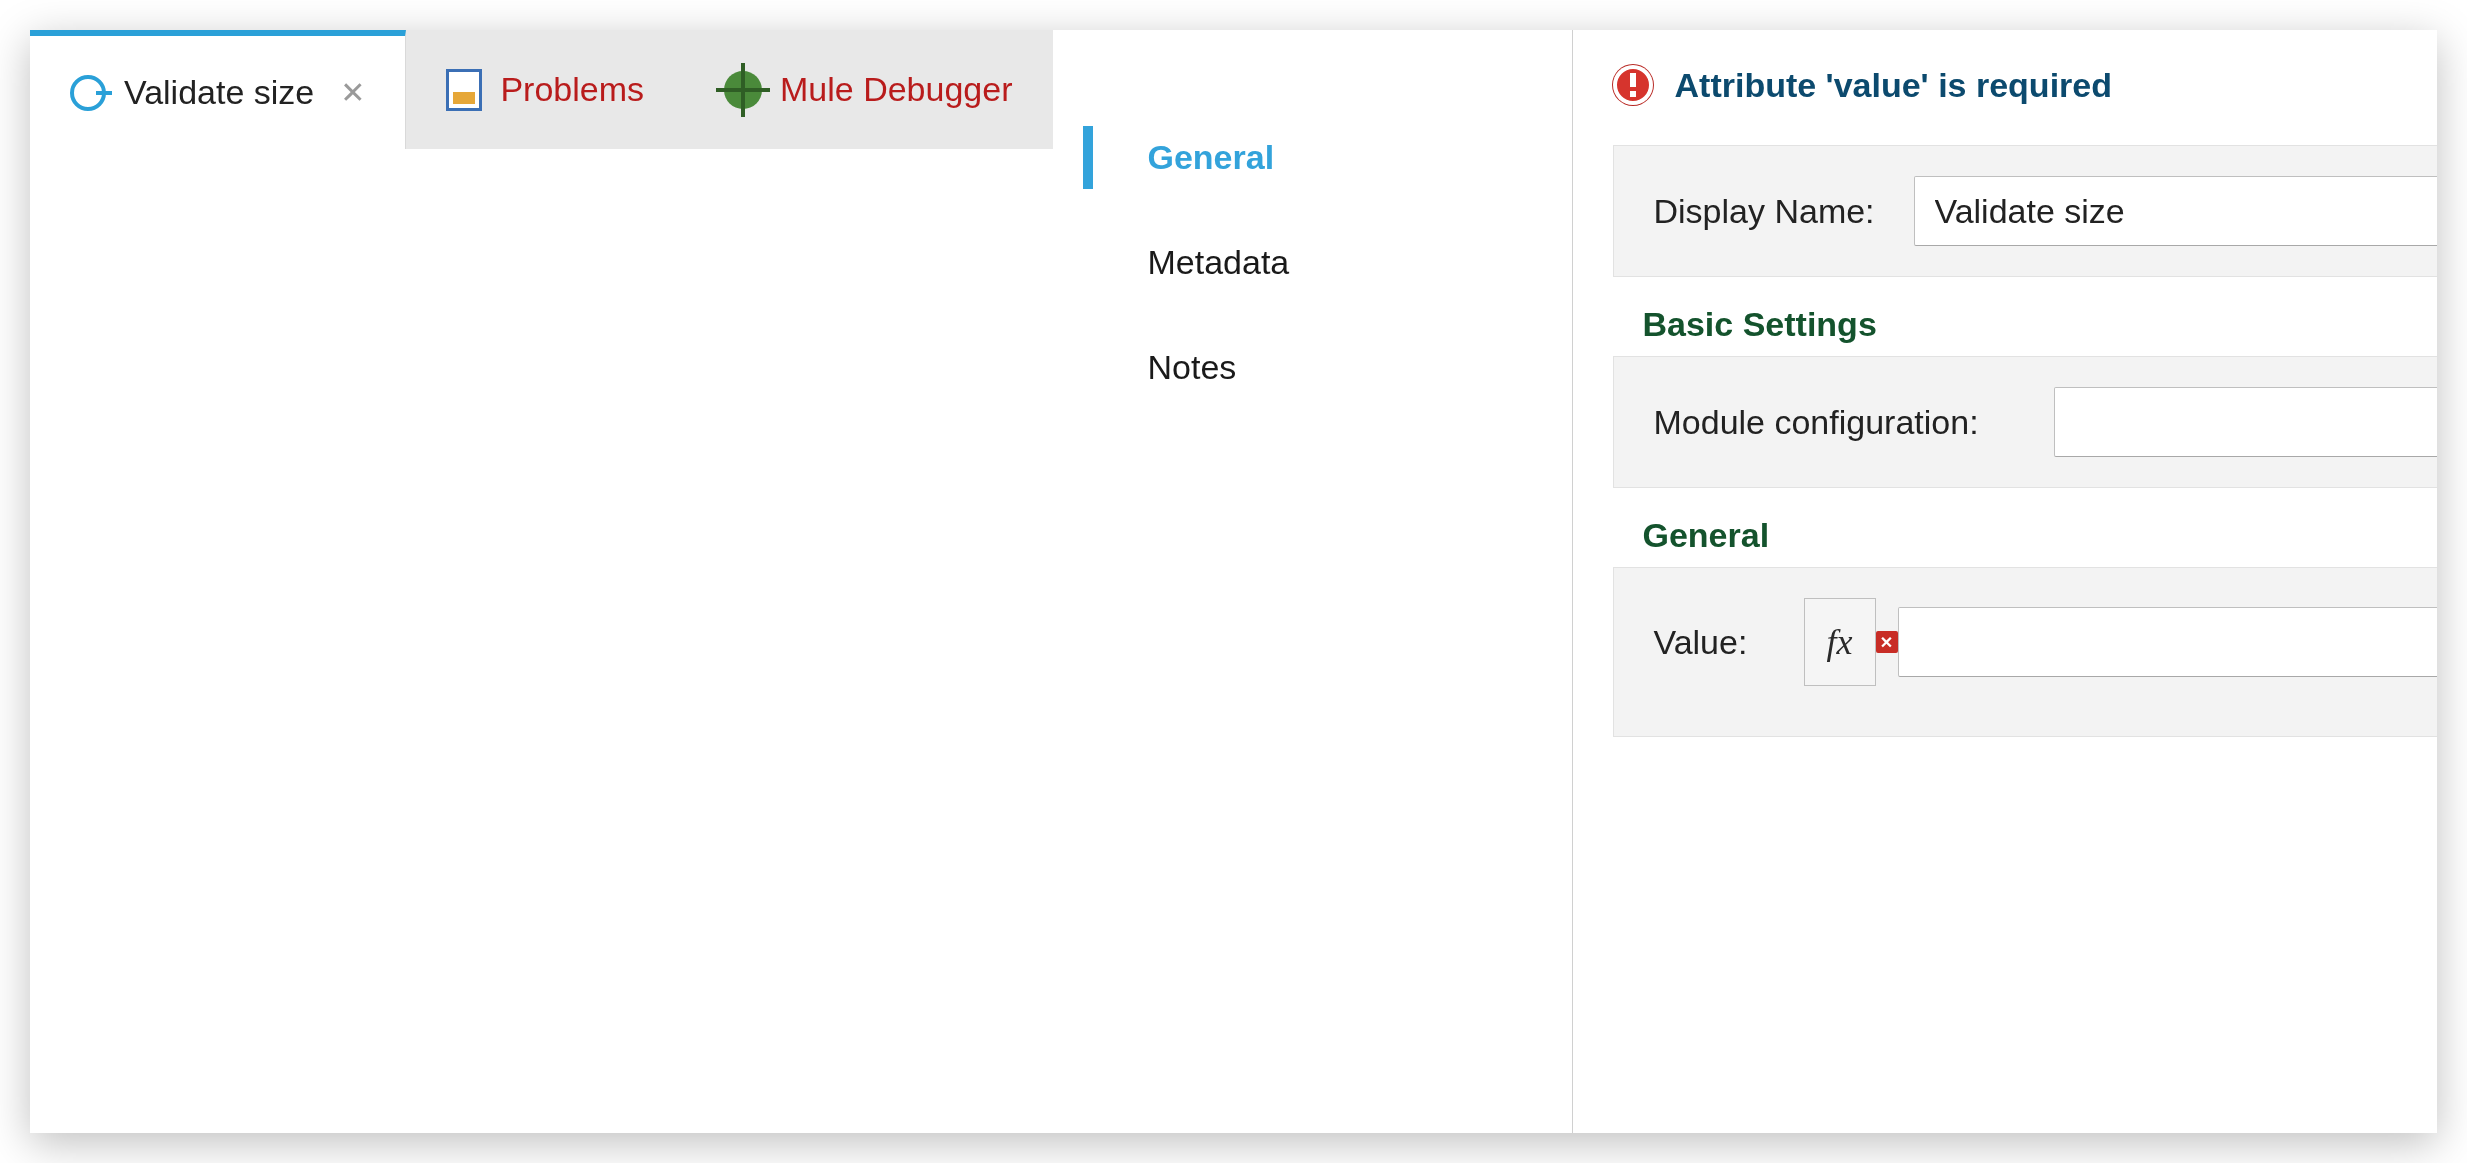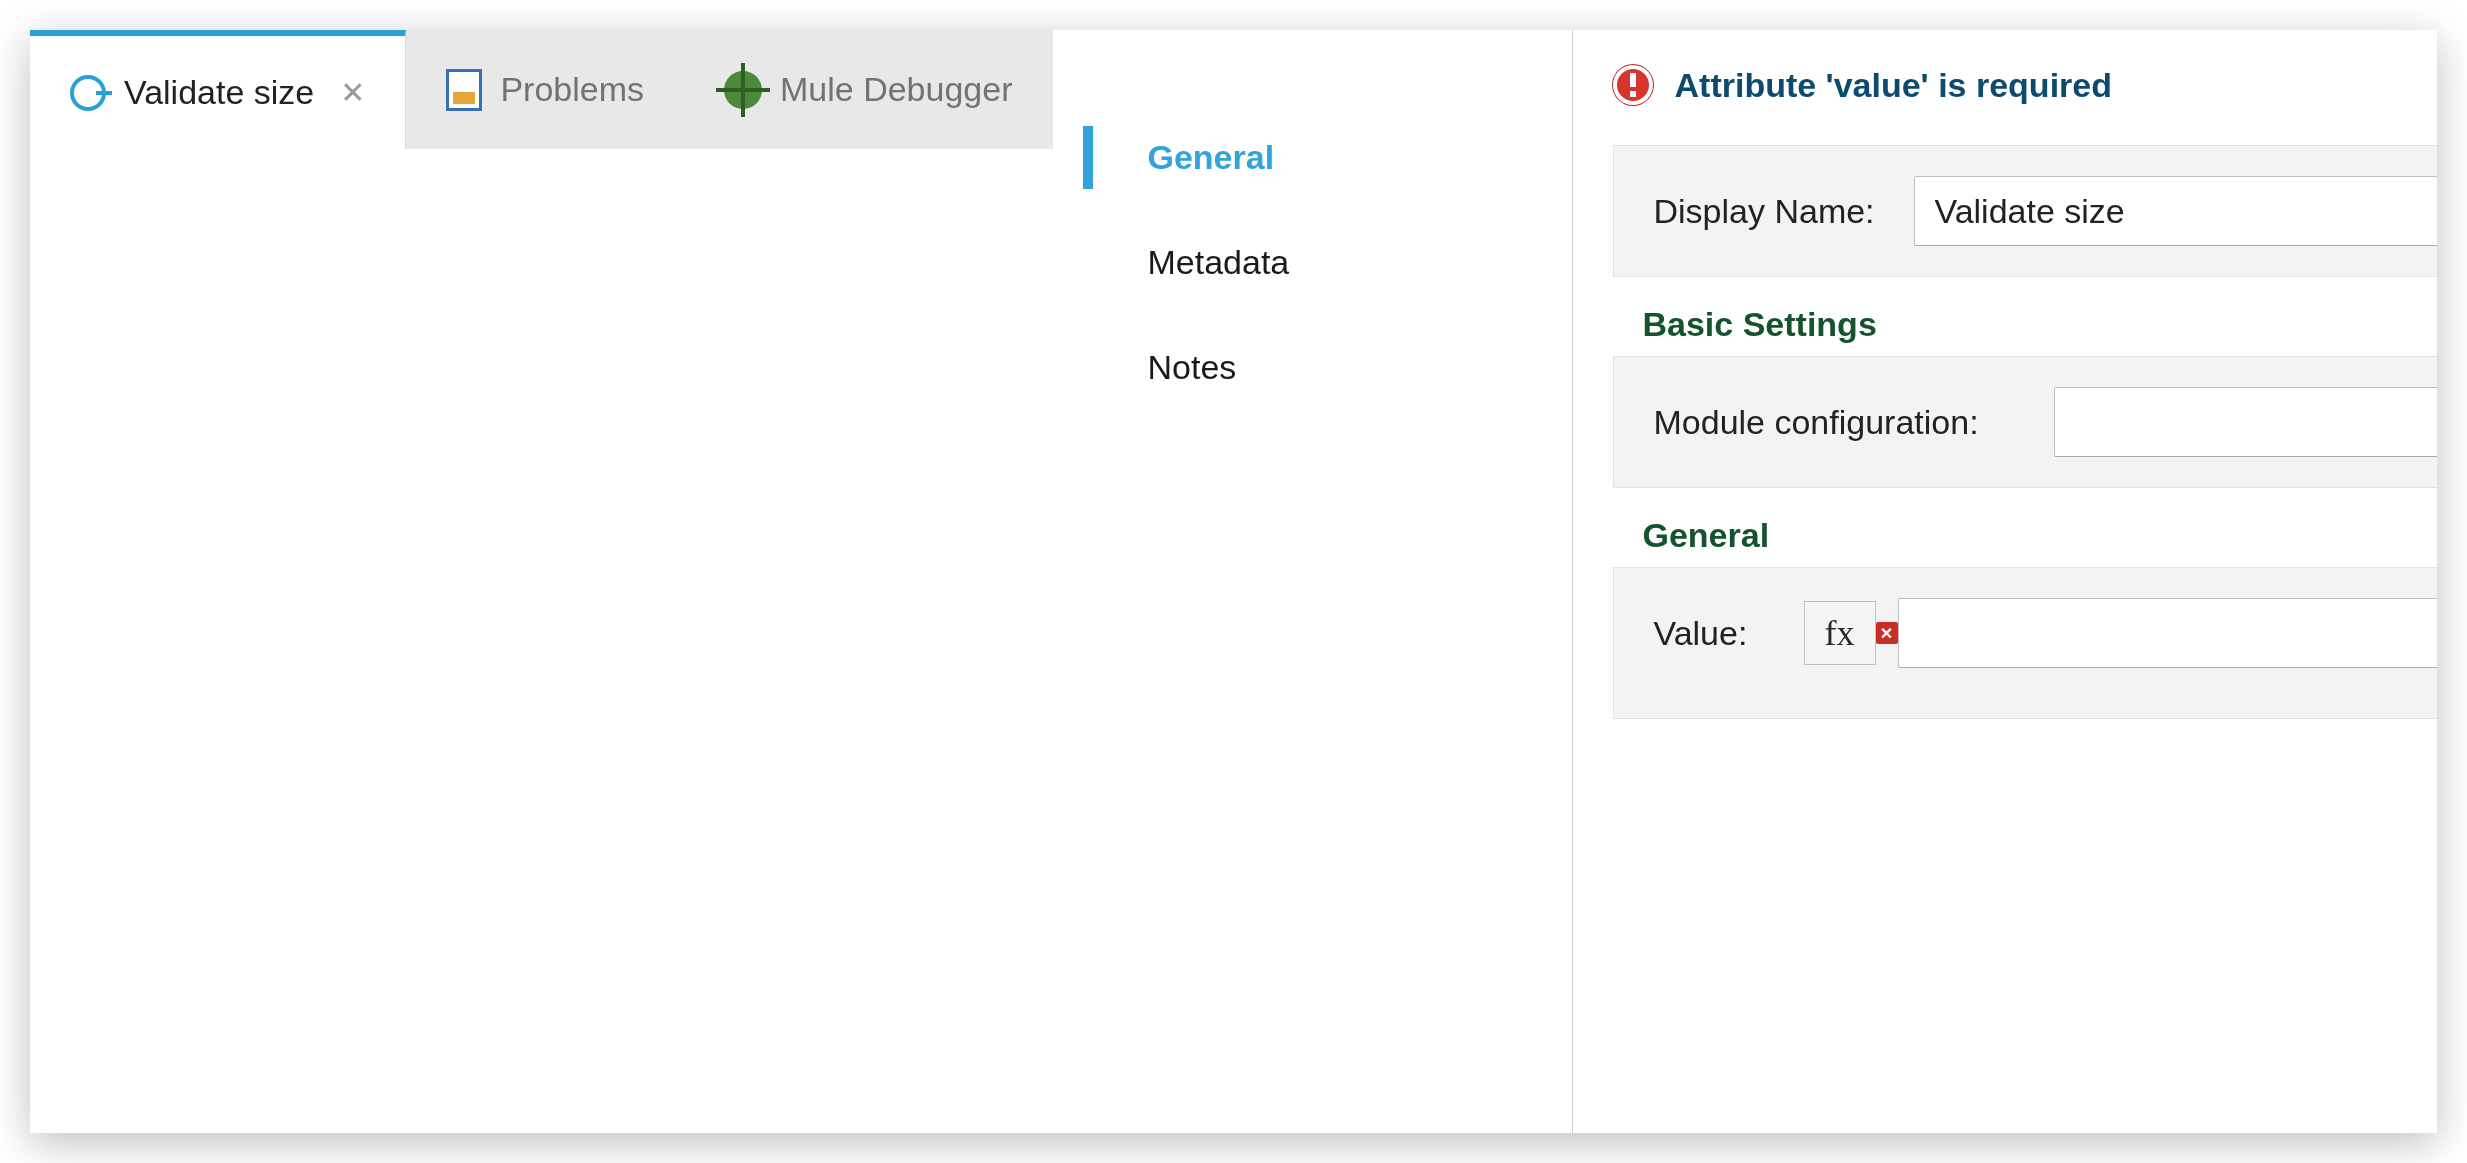--- a/index.html
+++ b/index.html
@@ -36,21 +36,21 @@
     background: #e8e8e8;
     height: 120px;
     border-bottom: 1px solid #fff;
   }
   .tab {
     display: flex;
     align-items: center;
     gap: 18px;
     padding: 0 40px;
     font-size: 34px;
-    color: #737373;
+    color: #b91c1c;
     cursor: pointer;
     white-space: nowrap;
   }
   .tab.active {
     background: #fff;
     border-top: 6px solid #2aa0d8;
     border-right: 1px solid #d9d9d9;
     color: #222;
     padding-top: 0;
   }
@@ -152,25 +152,26 @@
     border: 1px solid #bfbfbf;
     border-bottom-color: #a8a8a8;
     background: #fff;
     color: #222;
     border-radius: 2px;
     outline: none;
   }
   .text-input::placeholder { color: #888; }
 
   .fx-btn {
-    width: 72px; height: 64px;
+    width: 72px; height: 88px;
     border: 1px solid #bfbfbf;
     background: #f5f5f5;
     display: inline-flex; align-items: center; justify-content: center;
     font-family: "Georgia", serif;
+    font-style: italic;
     font-size: 36px;
     color: #2a2a2a;
     cursor: pointer;
   }
   .mini-error {
     width: 22px; height: 22px;
     background: #c82d26;
     display: inline-flex; align-items: center; justify-content: center;
     color: #fff;
     font-size: 16px;

